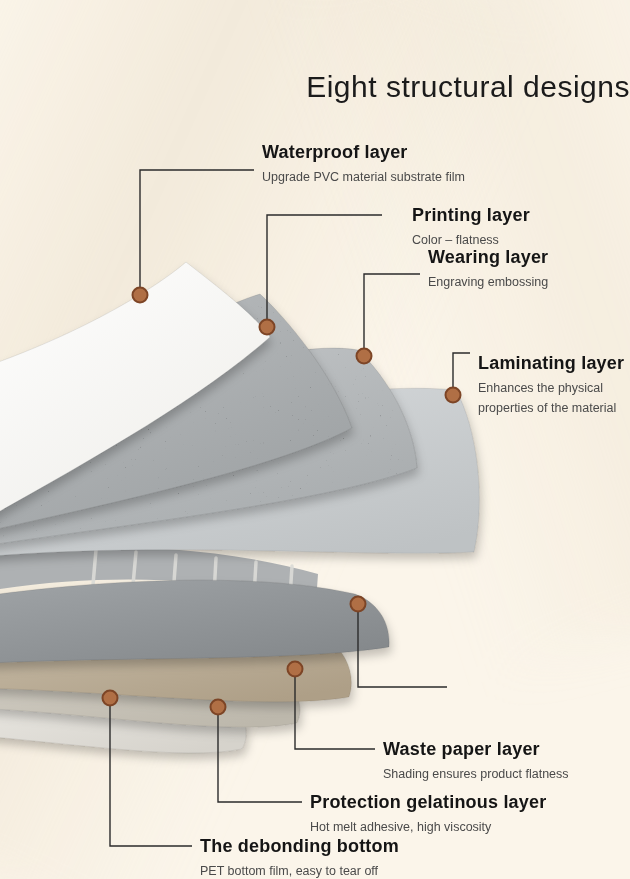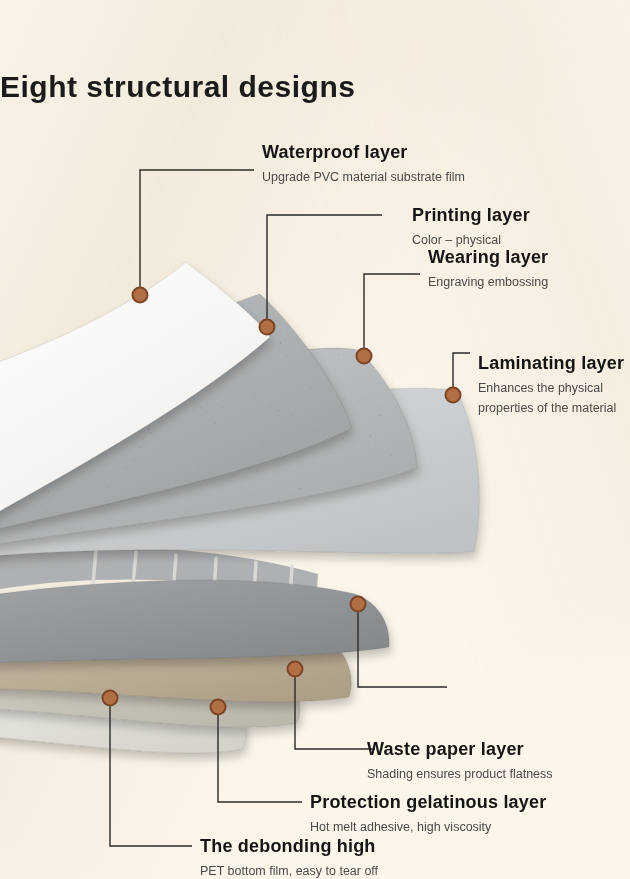--- a/index.html
+++ b/index.html
@@ -5,22 +5,22 @@
   html,body{margin:0;padding:0}
   body{width:630px;height:879px;font-family:"Liberation Sans",sans-serif;background:#fbf5ea}
   .stage{position:relative;width:630px;height:879px;overflow:hidden;background:#fbf5ea}
   .bg-fold{position:absolute;pointer-events:none}
   #fold1{left:-180px;top:-120px;width:560px;height:1000px;
     background:linear-gradient(90deg,rgba(255,255,255,0) 0%,rgba(227,214,190,.35) 45%,rgba(255,255,255,0) 100%);
     transform:rotate(24deg);filter:blur(22px)}
   #fold2{right:-170px;top:-90px;width:430px;height:720px;
     background:linear-gradient(90deg,rgba(255,255,255,0),rgba(231,219,196,.28),rgba(255,255,255,0));
     transform:rotate(-18deg);filter:blur(24px)}
-  .title{position:absolute;top:50px;left:0;width:100%;text-align:left;
-    font-size:30px;font-weight:700;color:#1b1b1b;letter-spacing:.5px}
+  .title{position:absolute;top:50px;left:0;width:100%;text-align:right;
+    font-size:30px;font-weight:400;color:#1b1b1b;letter-spacing:.5px}
   .diagram{position:absolute;left:0;top:0}
   .callout{position:absolute}
   .callout .label{font-size:18px;font-weight:700;color:#151515;line-height:22px;letter-spacing:.2px;white-space:nowrap}
   .callout .sub{font-size:12.5px;color:#4a4a4a;line-height:20px;margin-top:4px;white-space:pre-line}
   .callout-line{fill:none;stroke-width:1.4}
   .dot{stroke-width:2}
 </style>
 </head>
 <body>
 
@@ -117,43 +117,43 @@
     </g>
   </svg>
 
   <div class="callout" style="left:262px;top:141px">
     <div class="label">Waterproof layer</div>
     <div class="sub">Upgrade PVC material substrate film</div>
   </div>
 
   <div class="callout" style="left:412px;top:204px">
     <div class="label">Printing layer</div>
-    <div class="sub">Color – physical</div>
+    <div class="sub">Color – flatness</div>
   </div>
 
   <div class="callout" style="left:428px;top:246px">
     <div class="label">Wearing layer</div>
     <div class="sub">Engraving embossing</div>
   </div>
 
   <div class="callout" style="left:478px;top:352px">
     <div class="label">Laminating layer</div>
     <div class="sub">Enhances the physical
 properties of the material</div>
   </div>
 
 
-  <div class="callout" style="left:367px;top:738px">
+  <div class="callout" style="left:383px;top:738px">
     <div class="label">Waste paper layer</div>
     <div class="sub">Shading ensures product flatness</div>
   </div>
 
   <div class="callout" style="left:310px;top:791px">
     <div class="label">Protection gelatinous layer</div>
     <div class="sub">Hot melt adhesive, high viscosity</div>
   </div>
 
   <div class="callout" style="left:200px;top:835px">
-    <div class="label">The debonding high</div>
+    <div class="label">The debonding bottom</div>
     <div class="sub">PET bottom film, easy to tear off</div>
   </div>
 
 </div>
 
 </body></html>

